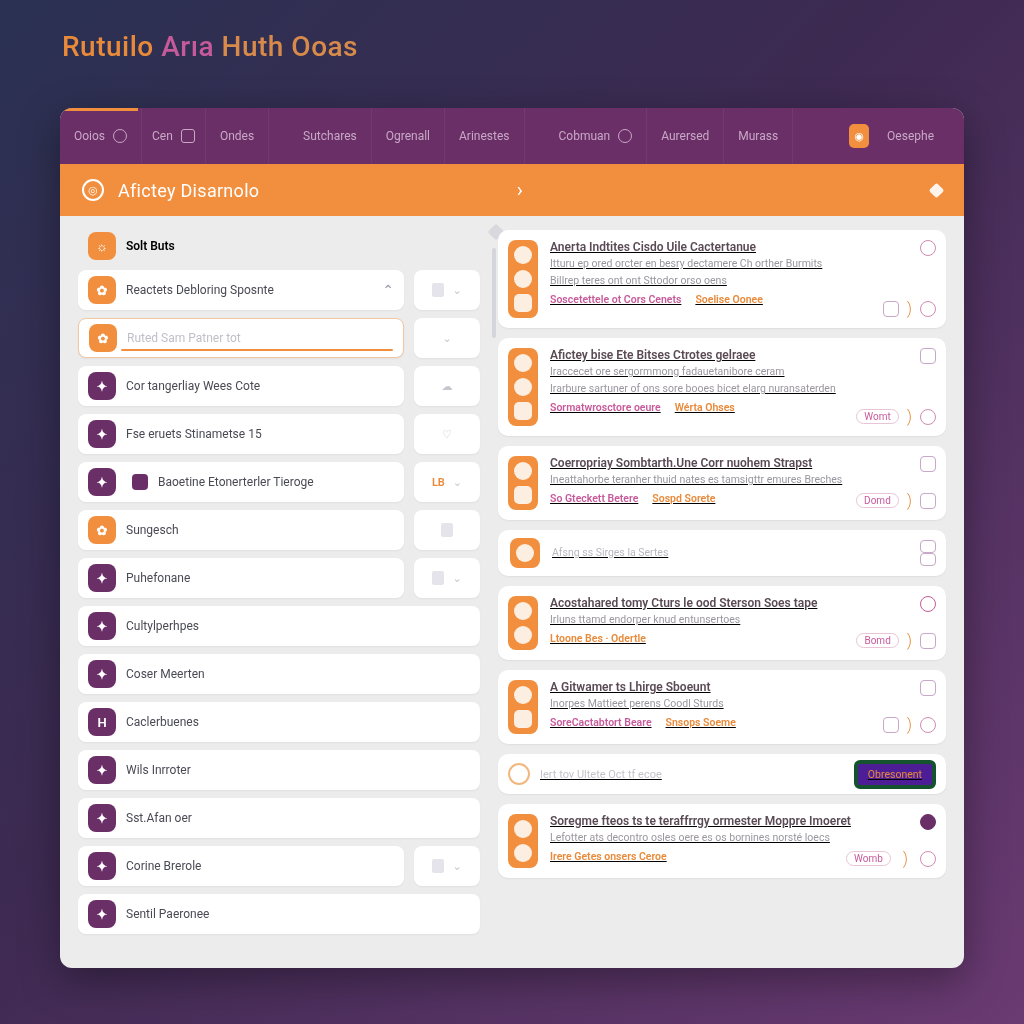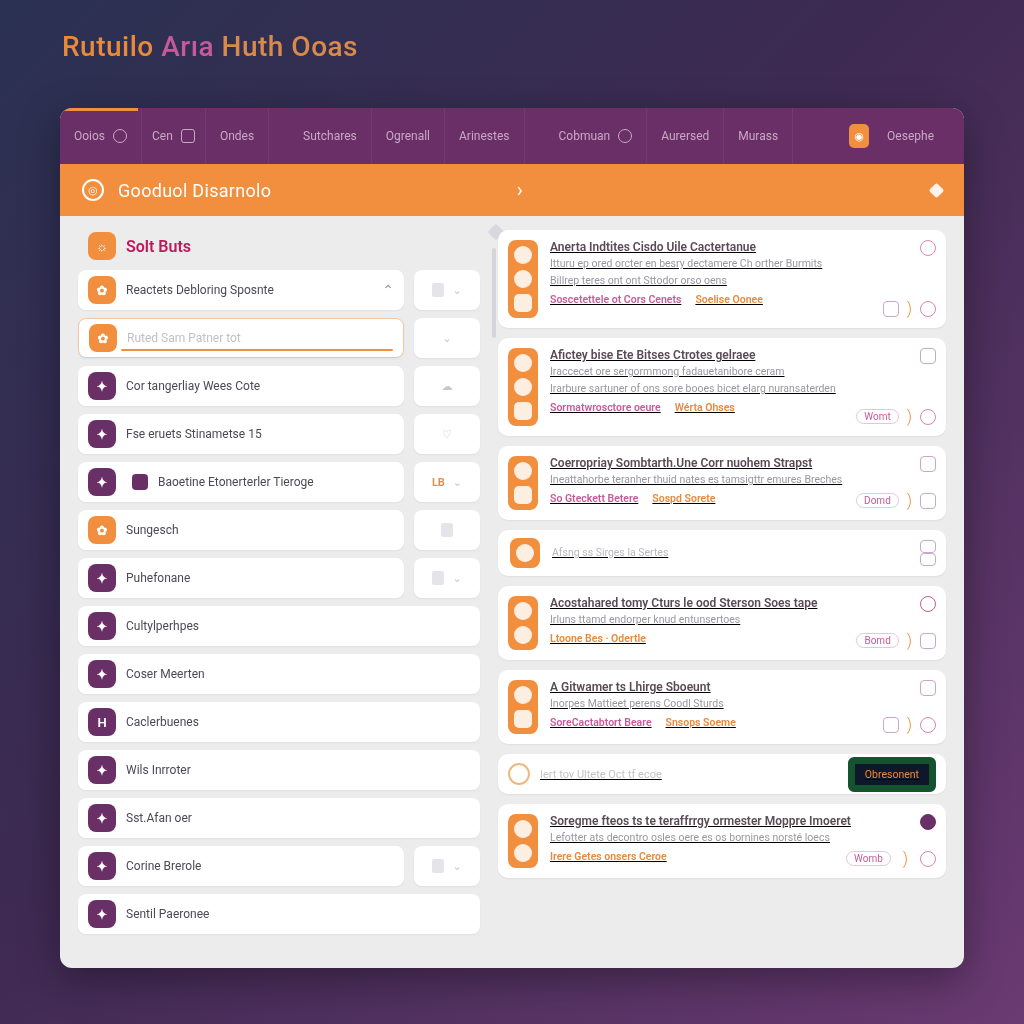--- a/index.html
+++ b/index.html
@@ -76,21 +76,21 @@
   }
   .row.head { background:transparent; box-shadow:none; height:32px; }
   .row .chip {
     width:28px; height:28px; border-radius:8px; display:inline-flex;
     align-items:center; justify-content:center; color:#fff; font-size:13px; font-weight:600;
     flex:0 0 28px;
   }
   .chip.orange { background:#f28f3e; }
   .chip.purple { background:#6a2f66; }
   .row .lbl { font-size:12px; color:#4a4a55; }
-  .row.head .lbl { color:#be185d; font-weight:600; font-size:16px; }
+  .row.head .lbl { color:#000000; font-weight:600; font-size:12px; }
   .row .expand { margin-left:auto; color:#9a9aa5; font-size:14px; }
   .row.input-like { border:1px solid #f2c6a0; }
   .row.input-like .lbl { color:#bfbfc8; }
   .row.input-like::after {
     content:""; position:relative; }
   .row.input-underline { position:relative; }
   .row.input-underline::after{
     content:""; position:absolute; left:42px; right:10px; bottom:6px; height:2px; background:#f28f3e; border-radius:2px;
   }
   .row .mini {
@@ -137,22 +137,22 @@
   .card .acts .brk { color:#e88a3a; font-size:16px; font-weight:300; }
   .card.slim { padding:8px 12px; }
   .card.slim .content { justify-content:center; }
   .inputcard {
     background:#fff; border-radius:10px; height:40px; display:flex; align-items:center;
     padding:4px 10px; gap:10px; box-shadow:0 1px 2px rgba(0,0,0,.06);
   }
   .inputcard .ic { width:22px;height:22px;border-radius:50%;border:2px solid #f0b87f;display:inline-block; }
   .inputcard .ph { color:#c3c3cb; font-size:11px; }
   .inputcard .btn {
-    margin-left:auto; border:7px solid #14532d; color:#e88a3a; font-size:10.5px;
-    padding:4px 10px; border-radius:6px; background:#0f172a;
+    margin-left:auto; border:4px solid #14532d; color:#e88a3a; font-size:10.5px;
+    padding:4px 10px; border-radius:6px; background:#4c1d95;
   }
 
   .tiny-ico { width:16px;height:16px;display:inline-block;border:1.5px solid #c9a8c7;border-radius:4px; }
   .tiny-circ{ width:16px;height:16px;display:inline-block;border:1.5px solid #d28ab0;border-radius:50%; }
 
   .divider-dot {
     position:absolute; left:430px; top:118px;
     width:12px;height:12px;transform:rotate(45deg);
     background:#d8d8de;border-radius:2px;
   }
@@ -206,21 +206,21 @@
         <span>Murass</span>
       </div>
     <div class="last">
       <span class="badge-ico">◉</span>
       <span>Oesephe</span>
     </div>
   </div>
 
   <div class="page-header">
     <span class="ph-ico">◎</span>
-    <span>Gooduol  Disarnolo</span>
+    <span>Afictey  Disarnolo</span>
     <div class="hdr-right">
       <span class="chevron">›</span>
       <span style="width:360px"></span>
       <span class="dmnd"></span>
     </div>
   </div>
 
   <div class="divider-dot"></div>
   <div class="scrollhint"></div>
 

